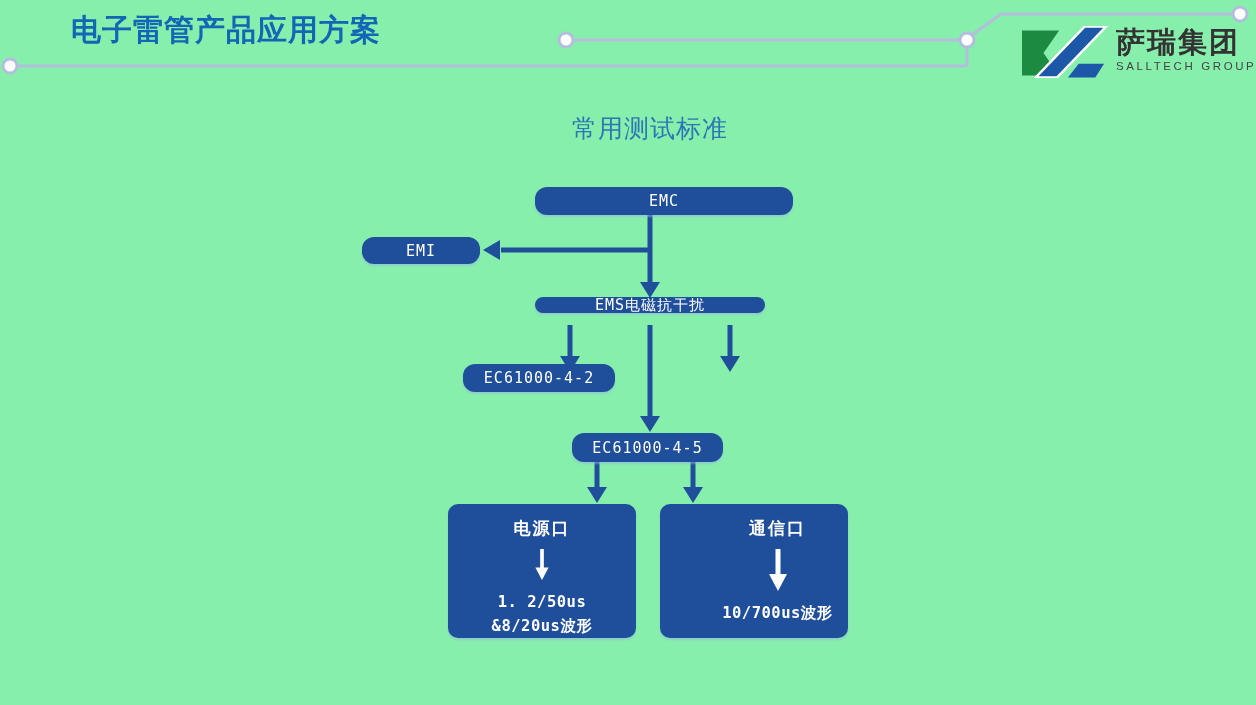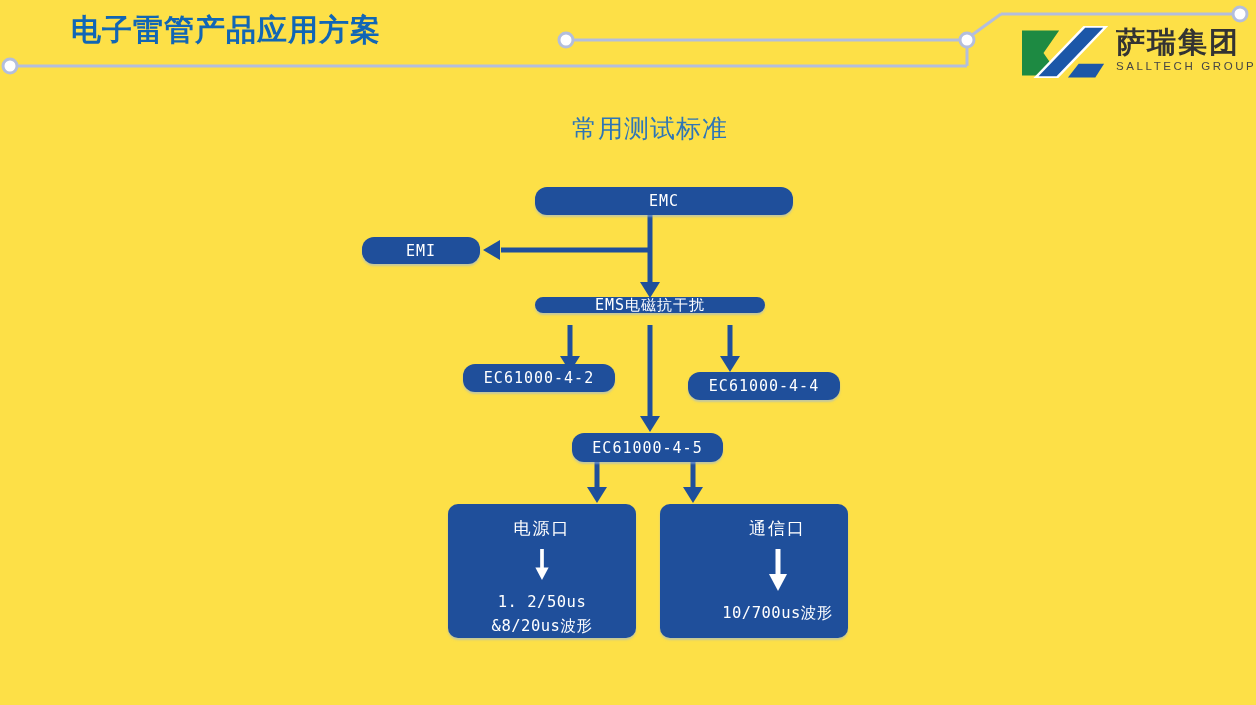--- a/index.html
+++ b/index.html
@@ -1,20 +1,20 @@
 <!DOCTYPE html>
 <html><head>
 <meta charset="utf-8">
 <style>
   html,body{margin:0;padding:0;background:#ffffff;}
   body{
     width:1256px;height:705px;position:relative;overflow:hidden;
     font-family:"Liberation Sans","DejaVu Sans",sans-serif;
   }
-  .slide{position:absolute;inset:0;width:1256px;height:705px;background:#fde047;}
+  .slide{position:absolute;inset:0;width:1256px;height:705px;background:#86efac;}
 
   
   .page-title{
     position:absolute;left:71px;top:10px;
     font-size:30px;font-weight:bold;color:#1166b5;letter-spacing:1px;
     font-family:"DejaVu Sans","Liberation Sans",sans-serif;
   }
   .deco-svg{position:absolute;left:0;top:0;width:1256px;height:90px;}
 
   .logo{position:absolute;left:1010px;top:26px;width:236px;height:54px;display:flex;align-items:flex-start;margin-left:12px;}
@@ -38,21 +38,21 @@
 
   .node{
     position:absolute;background:#1f4f9b;color:#ffffff;
     display:flex;align-items:center;justify-content:center;
     font-family:"DejaVu Sans Mono","DejaVu Sans",monospace;
     box-shadow:0 2px 2px rgba(150,180,225,.55);
   }
   .node.small{border-radius:12px;font-size:15px;letter-spacing:1px;}
   .node.big{
     border-radius:10px;flex-direction:column;justify-content:flex-start;
-    padding-top:13px;box-sizing:border-box;font-size:16px;
+    padding-top:13px;box-sizing:border-box;font-size:16px;font-weight:bold;
   }
   .node.big .port-title{font-size:17px;letter-spacing:2px;}
   .node.big .down-arrow{margin:9px 0 10px 0;}
   .node.big .wave-lines{font-size:15.5px;line-height:1.55;text-align:center;letter-spacing:.5px;}
 
   
   #node-emc {left:535px;top:187px;width:258px;height:28px;}
   #node-emi {left:362px;top:237px;width:118px;height:27px;}
   #node-ems {left:535px;top:297px;width:230px;height:16px;}
   #node-ec42{left:463px;top:364px;width:152px;height:28px;}
@@ -126,23 +126,20 @@
   </div>
 
   <div class="node small" id="node-ems">
     <span>EMS电磁抗干扰</span>
   </div>
 
   <div class="node small" id="node-ec42">
     <span>EC61000-4-2</span>
   </div>
 
-  <div class="node small" id="node-ec44">
-    <span>EC61000-4-4</span>
-  </div>
 
   <div class="node small" id="node-ec45">
     <span>EC61000-4-5</span>
   </div>
 
   <div class="node big" id="node-power">
     <span class="port-title">电源口</span>
     <svg class="down-arrow" width="20" height="42" viewBox="0 0 20 42">
       <line x1="10" y1="0" x2="10" y2="27" stroke="#ffffff" stroke-width="5"></line>
       <polygon points="10,42 1,25 19,25" fill="#ffffff"></polygon>

